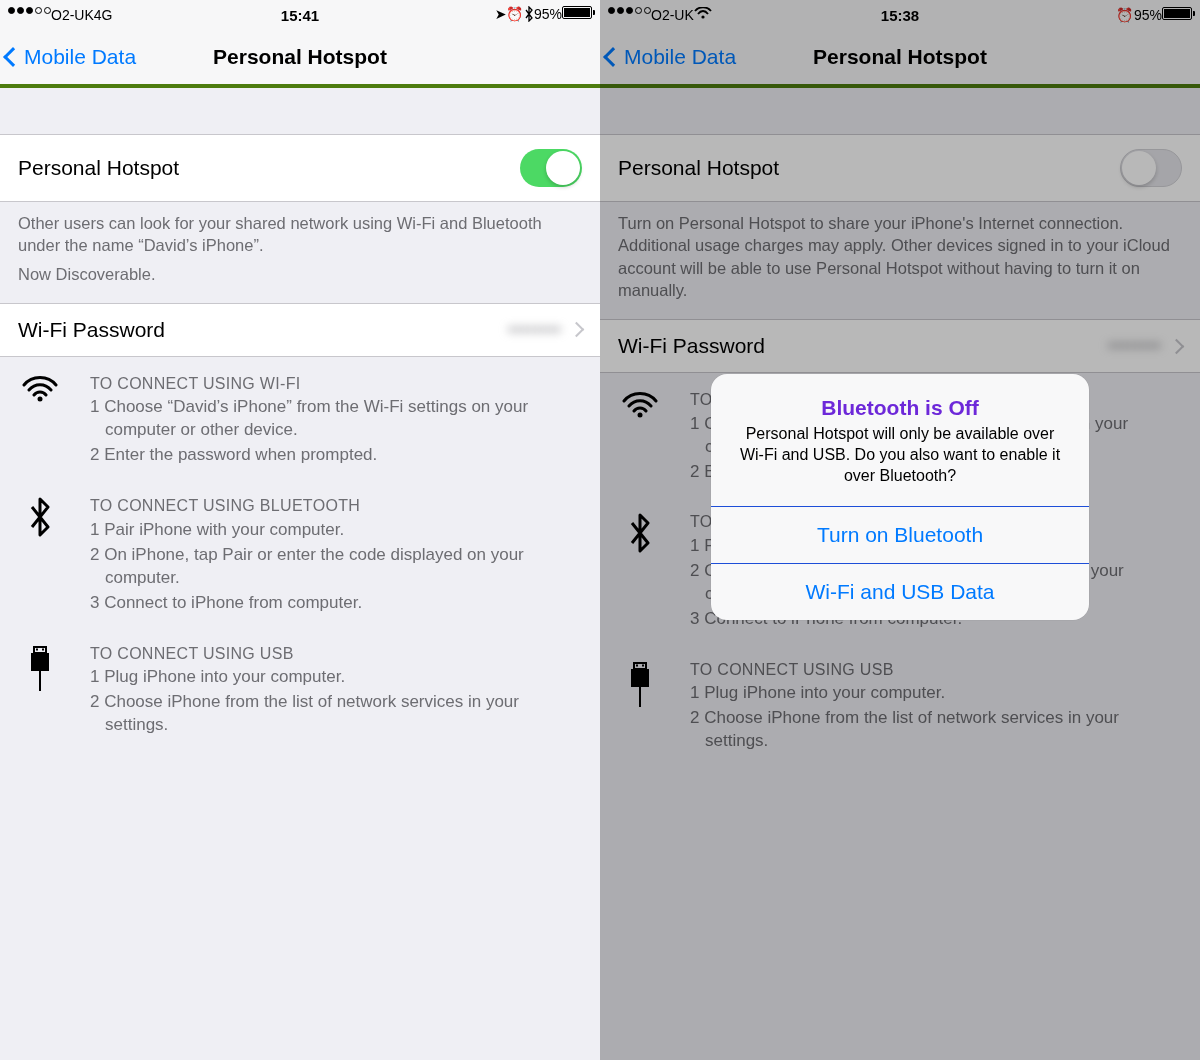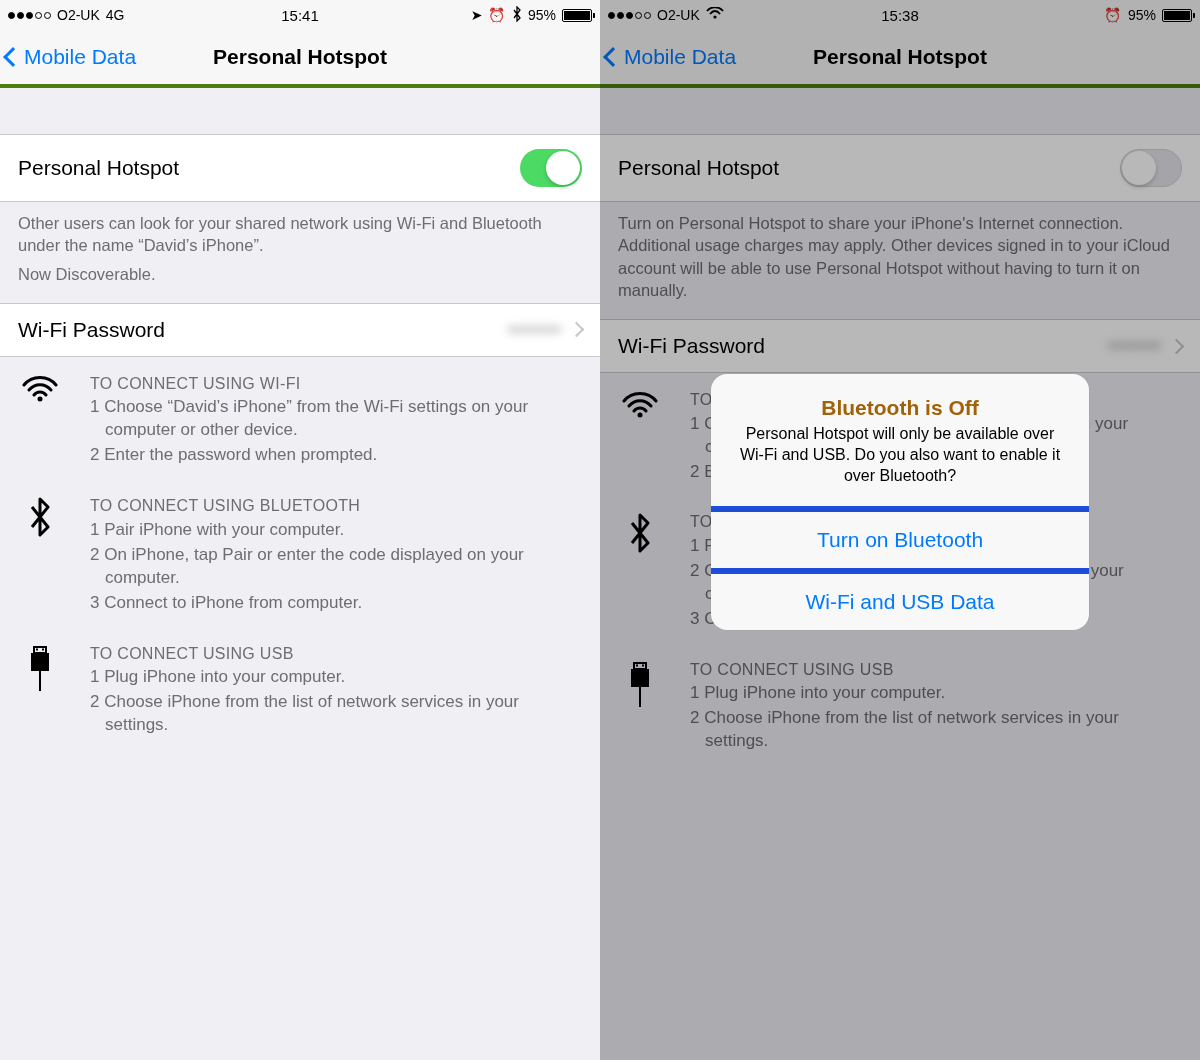--- a/index.html
+++ b/index.html
@@ -1,22 +1,22 @@
 <!DOCTYPE html>
 <html><head>
 <meta charset="utf-8">
 <style>
   * { box-sizing: border-box; margin: 0; padding: 0; }
   body { font-family: -apple-system, "Helvetica Neue", Helvetica, Arial, sans-serif; background: #fff; width: 1200px; height: 1060px; display: flex; }
   .phone { width: 600px; height: 1060px; position: relative; background: #efeff4; overflow: hidden; }
   .dim-overlay { position:absolute; inset:0; background: rgba(0,0,0,0.28); z-index: 5; }
   
   .status-bar { height: 30px; background: #f7f7f8; display: flex; align-items: center; justify-content: space-between; padding: 0 8px; font-size: 14px; color: #000; position: relative; }
-  .status-left, .status-right { display:flex; align-items:center; gap:6px; }
-  .status-time { position:absolute; left:50%; transform:translateX(-50%); font-weight:400; font-size:15px; }
+  .status-left, .status-right { display:flex; align-items:flex-start; }
+  .status-time { position:absolute; left:50%; transform:translateX(-50%); font-weight:700; font-size:15px; }
   .signal-dots { display:flex; gap:2px; }
   .signal-dots span { width:7px; height:7px; border-radius:50%; border:1px solid #000; }
   .signal-dots span.fill { background:#000; }
   
   .nav-bar { height: 58px; background: #f7f7f8; border-bottom: 4px solid #4d7c0f; display:flex; align-items:center; position:relative; }
   .nav-back { display:flex; align-items:center; color:#007aff; font-size:21px; padding-left:6px; }
   .nav-title { position:absolute; left:50%; transform:translateX(-50%); font-size:21px; font-weight:600; color:#000; }
   .chevron-left { width:14px; height:14px; border-left:3px solid #007aff; border-bottom:3px solid #007aff; transform: rotate(45deg); margin-right:4px; }
   
   .spacer { height: 46px; }
@@ -35,23 +35,23 @@
   
   .instructions { padding: 16px 18px 0 18px; }
   .instr-block { display:flex; gap:28px; margin-bottom: 26px; }
   .instr-icon { width:44px; flex-shrink:0; display:flex; justify-content:center; padding-top:2px; }
   .instr-body { flex:1; color:#6d6d72; font-size:17px; line-height:1.35; }
   .instr-title { text-transform:uppercase; letter-spacing:0.3px; margin-bottom:4px; font-size:16px; }
   .instr-body div { margin-bottom:2px; padding-left:15px; text-indent:-15px; }
   
   .alert { position:absolute; width:378px; left:50%; transform:translateX(-50%); top:374px; background:#f8f8f9; border-radius:16px; z-index:10; overflow:hidden; box-shadow:0 0 0 0.5px rgba(0,0,0,0.05); }
   .alert-head { padding:22px 24px 20px 24px; text-align:center; }
-  .alert-title { font-size:21px; font-weight:600; color:#a16207; margin-bottom:4px; }
+  .alert-title { font-size:21px; font-weight:600; color:#6d28d9; margin-bottom:4px; }
   .alert-msg { font-size:16px; color:#000; line-height:1.3; }
-  .alert-btn { border-top:6px solid #1d4ed8; padding:16px 0; text-align:center; color:#007aff; font-size:21px; }
+  .alert-btn { border-top:1px solid #1d4ed8; padding:16px 0; text-align:center; color:#007aff; font-size:21px; }
   
   .battery { width:30px; height:13px; border:1px solid #000; border-radius:2px; position:relative; }
   .battery::after { content:''; position:absolute; right:-4px; top:3px; width:2px; height:5px; background:#000; border-radius:0 1px 1px 0; }
   .battery-fill { position:absolute; left:1px; top:1px; bottom:1px; width:94%; background:#000; }
 </style>
 </head>
 <body>
 
 <div class="phone">
   <div class="status-bar">

